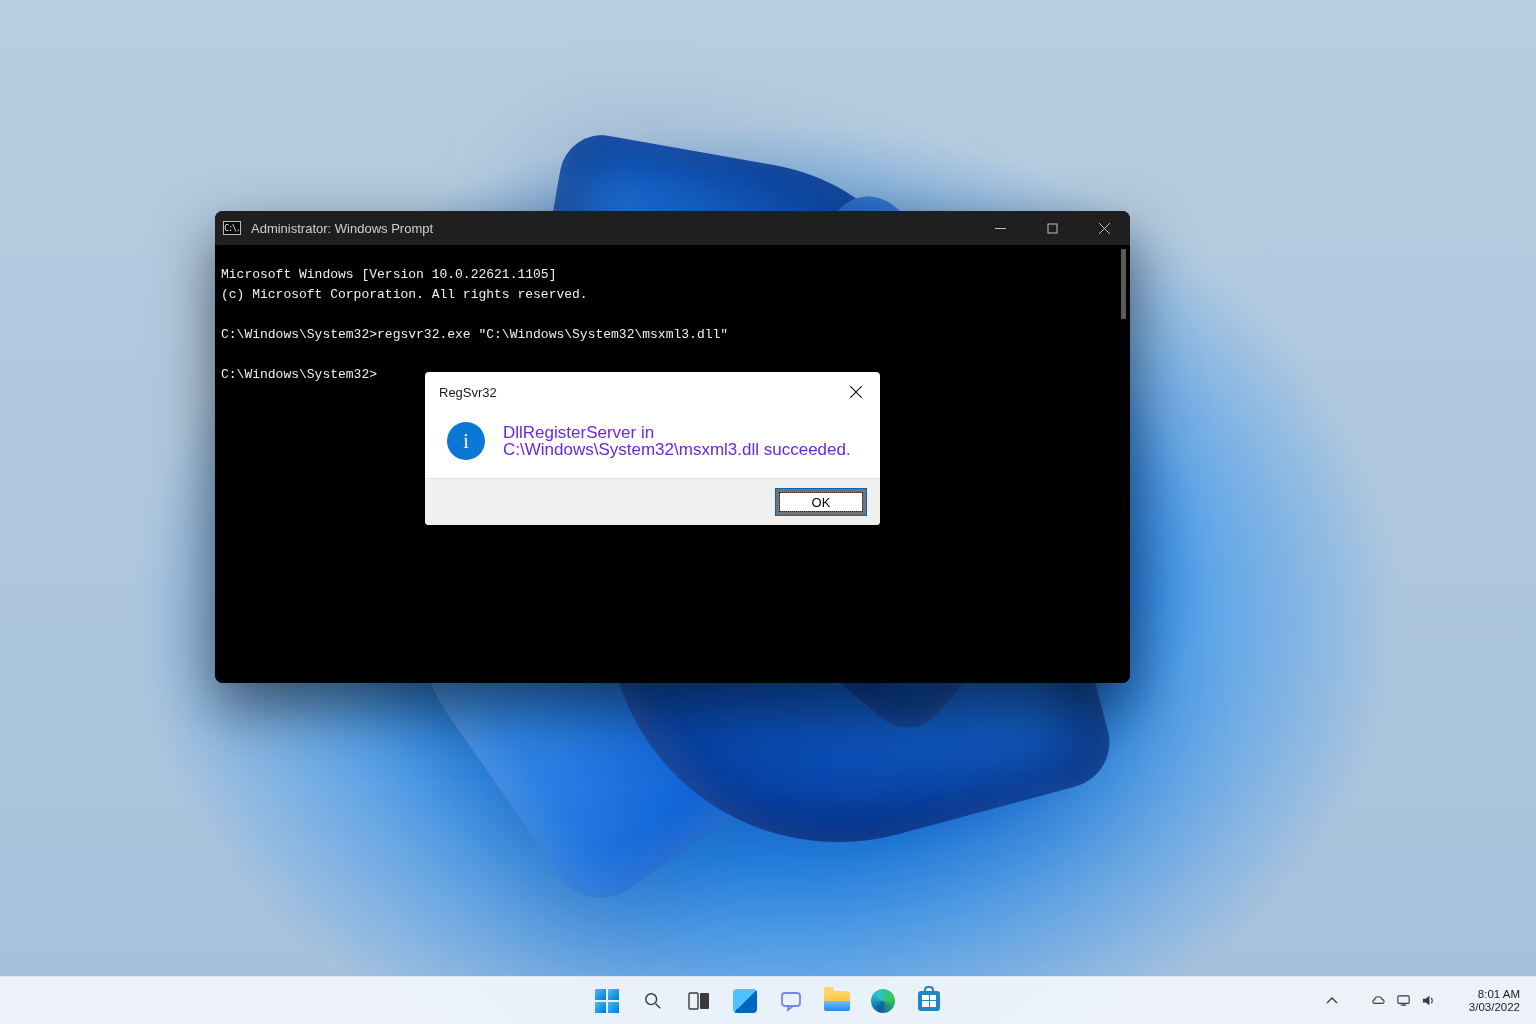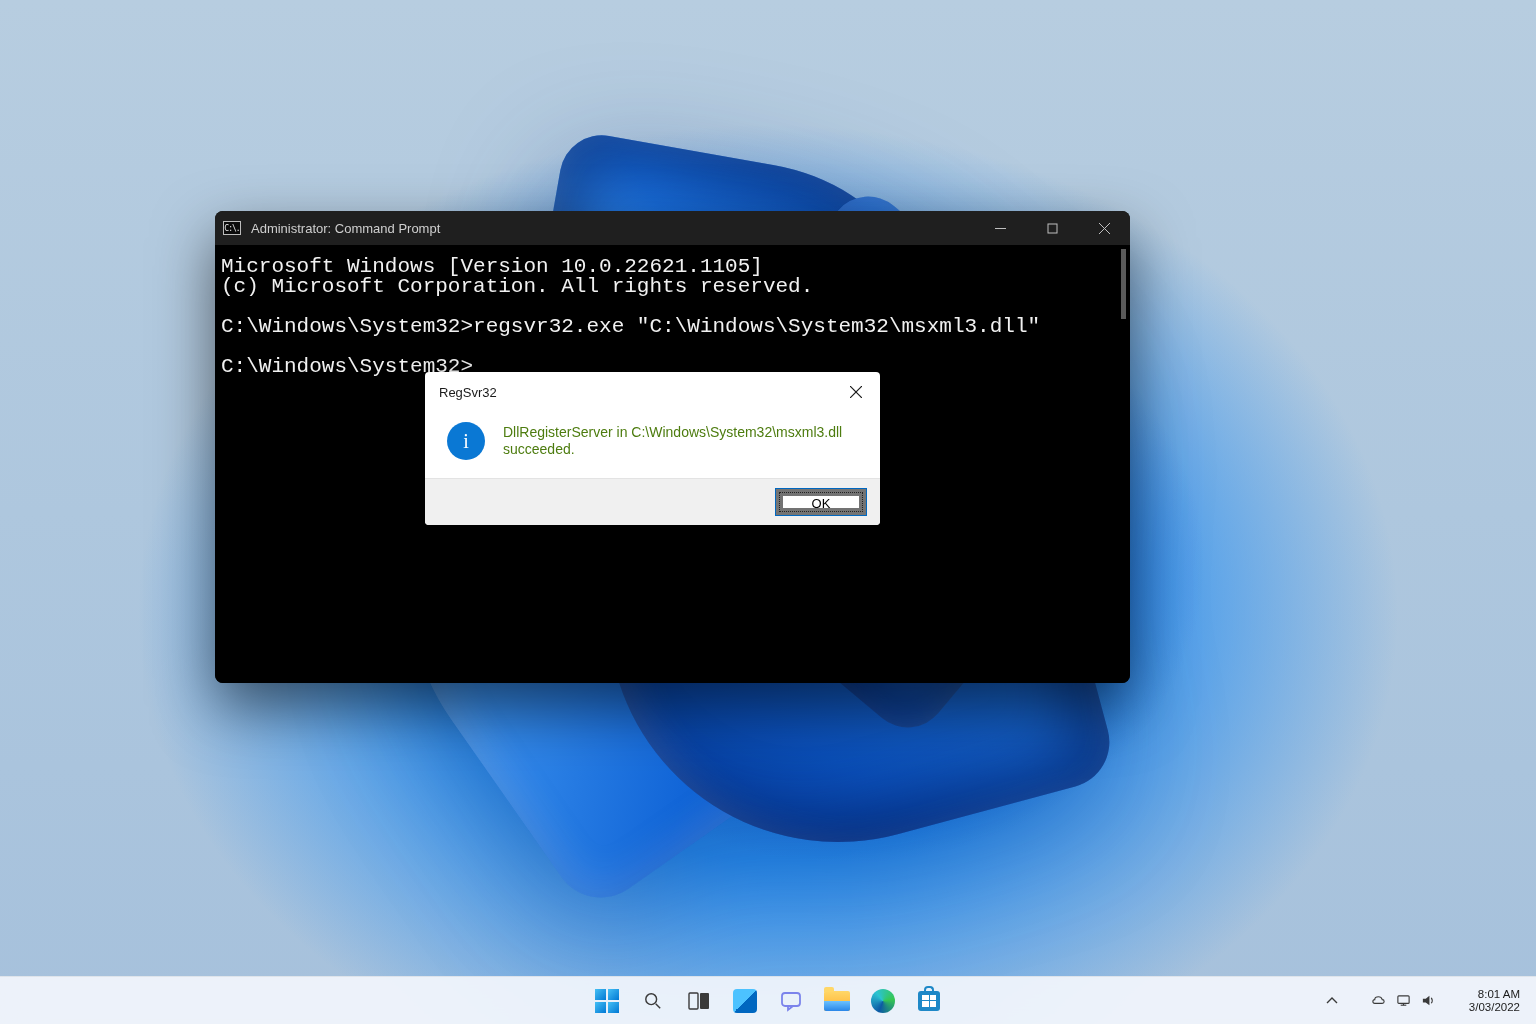--- a/index.html
+++ b/index.html
@@ -43,42 +43,42 @@
   }
   .cmd-icon {
     width: 18px; height: 14px; background: #0c0c0c; border: 1px solid #bdbdbd;
     margin-right: 10px; display: flex; align-items: center; justify-content: center;
     font-size: 8px; color: #e6e6e6; font-family: Consolas, monospace; letter-spacing: -1px;
   }
   .cmd-title { flex: 1; }
   .win-ctrl { width: 52px; height: 34px; display:flex; align-items:center; justify-content:center; color:#bfbfbf; }
   .win-ctrl svg{width:11px;height:11px;stroke:#bfbfbf;stroke-width:1;fill:none;}
   .cmd-body {
-    flex: 1; background: #000; padding: 12px 6px;
-    font-family: Consolas, "Courier New", monospace; font-size: 21px; line-height: 20px;
+    flex: 1; background: #000; padding: 20px 6px;
+    font-family: Consolas, "Courier New", monospace; font-size: 13px; line-height: 20px;
     color: #f1f1f1; white-space: pre; position: relative;
   }
   .scroll-thumb{position:absolute;right:4px;top:4px;width:5px;height:70px;background:#5a5a5a;}
 
   
   .dialog {
     position: absolute; left: 425px; top: 372px; width: 455px;
     background: #fff; border-radius: 4px; overflow: hidden;
     box-shadow: 0 22px 50px rgba(0,0,0,.5);
   }
   .dlg-titlebar{height:40px;display:flex;align-items:center;padding:0 2px 0 14px;font-size:13px;color:#1a1a1a;}
   .dlg-title{flex:1;}
   .dlg-close{width:44px;height:40px;display:flex;align-items:center;justify-content:center;}
   .dlg-close svg{width:12px;height:12px;stroke:#1a1a1a;stroke-width:1.2;fill:none;}
   .dlg-content{display:flex;padding:8px 18px 18px 22px;gap:18px;align-items:flex-start;}
   .info-icon{width:38px;height:38px;border-radius:50%;background:#0a78d4;display:flex;align-items:center;justify-content:center;flex-shrink:0;margin-top:2px;}
   .info-icon span{color:#fff;font-size:20px;font-family:"Segoe UI";}
-  .dlg-msg{font-size:14px;color:#4d7c0f;line-height:17px;padding-top:4px;}
+  .dlg-msg{font-size:17px;color:#6d28d9;line-height:17px;padding-top:4px;}
   .dlg-footer{background:#f0f0f0;border-top:1px solid #e3e3e3;padding:10px 14px;display:flex;justify-content:flex-end;}
-  .dlg-ok{width:90px;height:26px;background:#fff;border:7px solid #737373;font-size:13px;outline:1px dotted #222;outline-offset:-4px;box-shadow:0 0 0 1px #0067c0;}
+  .dlg-ok{width:90px;height:26px;background:#fff;border:4px solid #737373;font-size:13px;outline:1px dotted #222;outline-offset:-4px;box-shadow:0 0 0 1px #0067c0;}
 
   
   .taskbar {
     position: absolute; left: 0; right: 0; bottom: 0; height: 48px;
     background: rgba(243,246,252,.92); backdrop-filter: blur(20px);
     border-top: 1px solid rgba(0,0,0,.06);
     display: flex; align-items: center;
   }
   .tb-center{position:absolute;left:50%;transform:translateX(-50%);display:flex;gap:4px;}
   .tb-item{width:42px;height:42px;display:flex;align-items:center;justify-content:center;border-radius:4px;}
@@ -102,21 +102,21 @@
       <div class="petal p2"></div>
       <div class="petal p3"></div>
       <div class="petal p4"></div>
       <div class="petal p5"></div>
   </div>
 </div>
 
 <div class="cmd-window">
   <div class="cmd-titlebar">
     <div class="cmd-icon">C:\.</div>
-    <div class="cmd-title">Administrator: Command Prompt</div>
+    <div class="cmd-title">Administrator: Windows Prompt</div>
     <div class="win-ctrl">
         <svg viewBox="0 0 11 11">
           <line x1="0" y1="5.5" x2="11" y2="5.5"></line>
         </svg>
       </div>
     <div class="win-ctrl">
         <svg viewBox="0 0 11 11">
           <rect x="1" y="1" width="9" height="9"></rect>
         </svg>
       </div>

